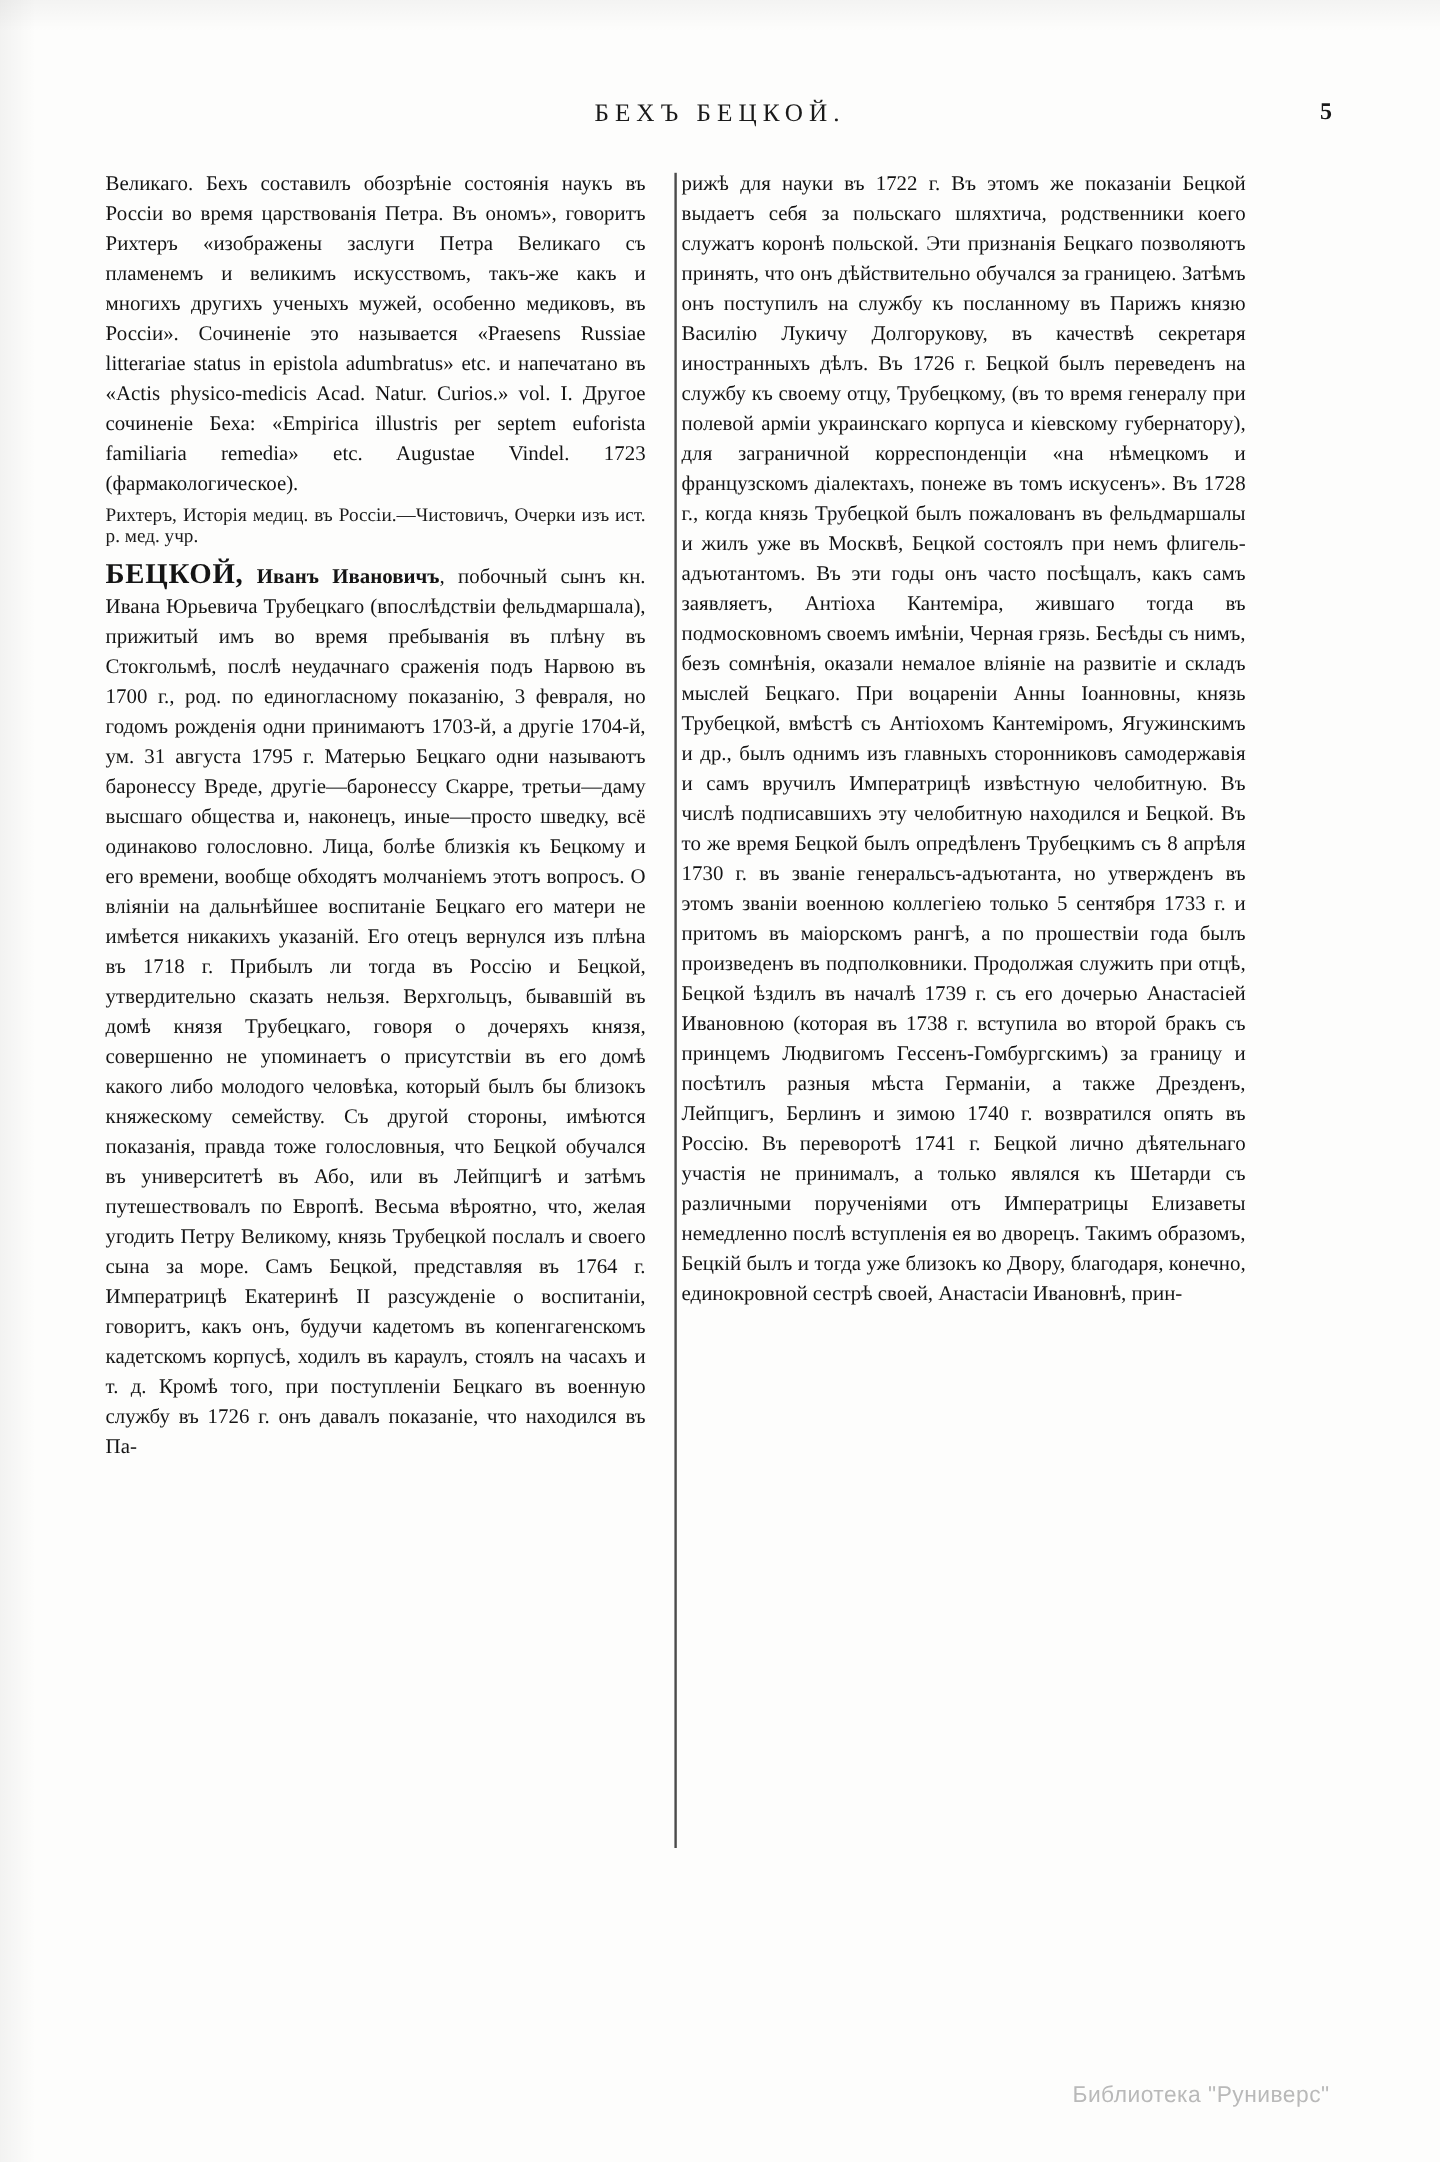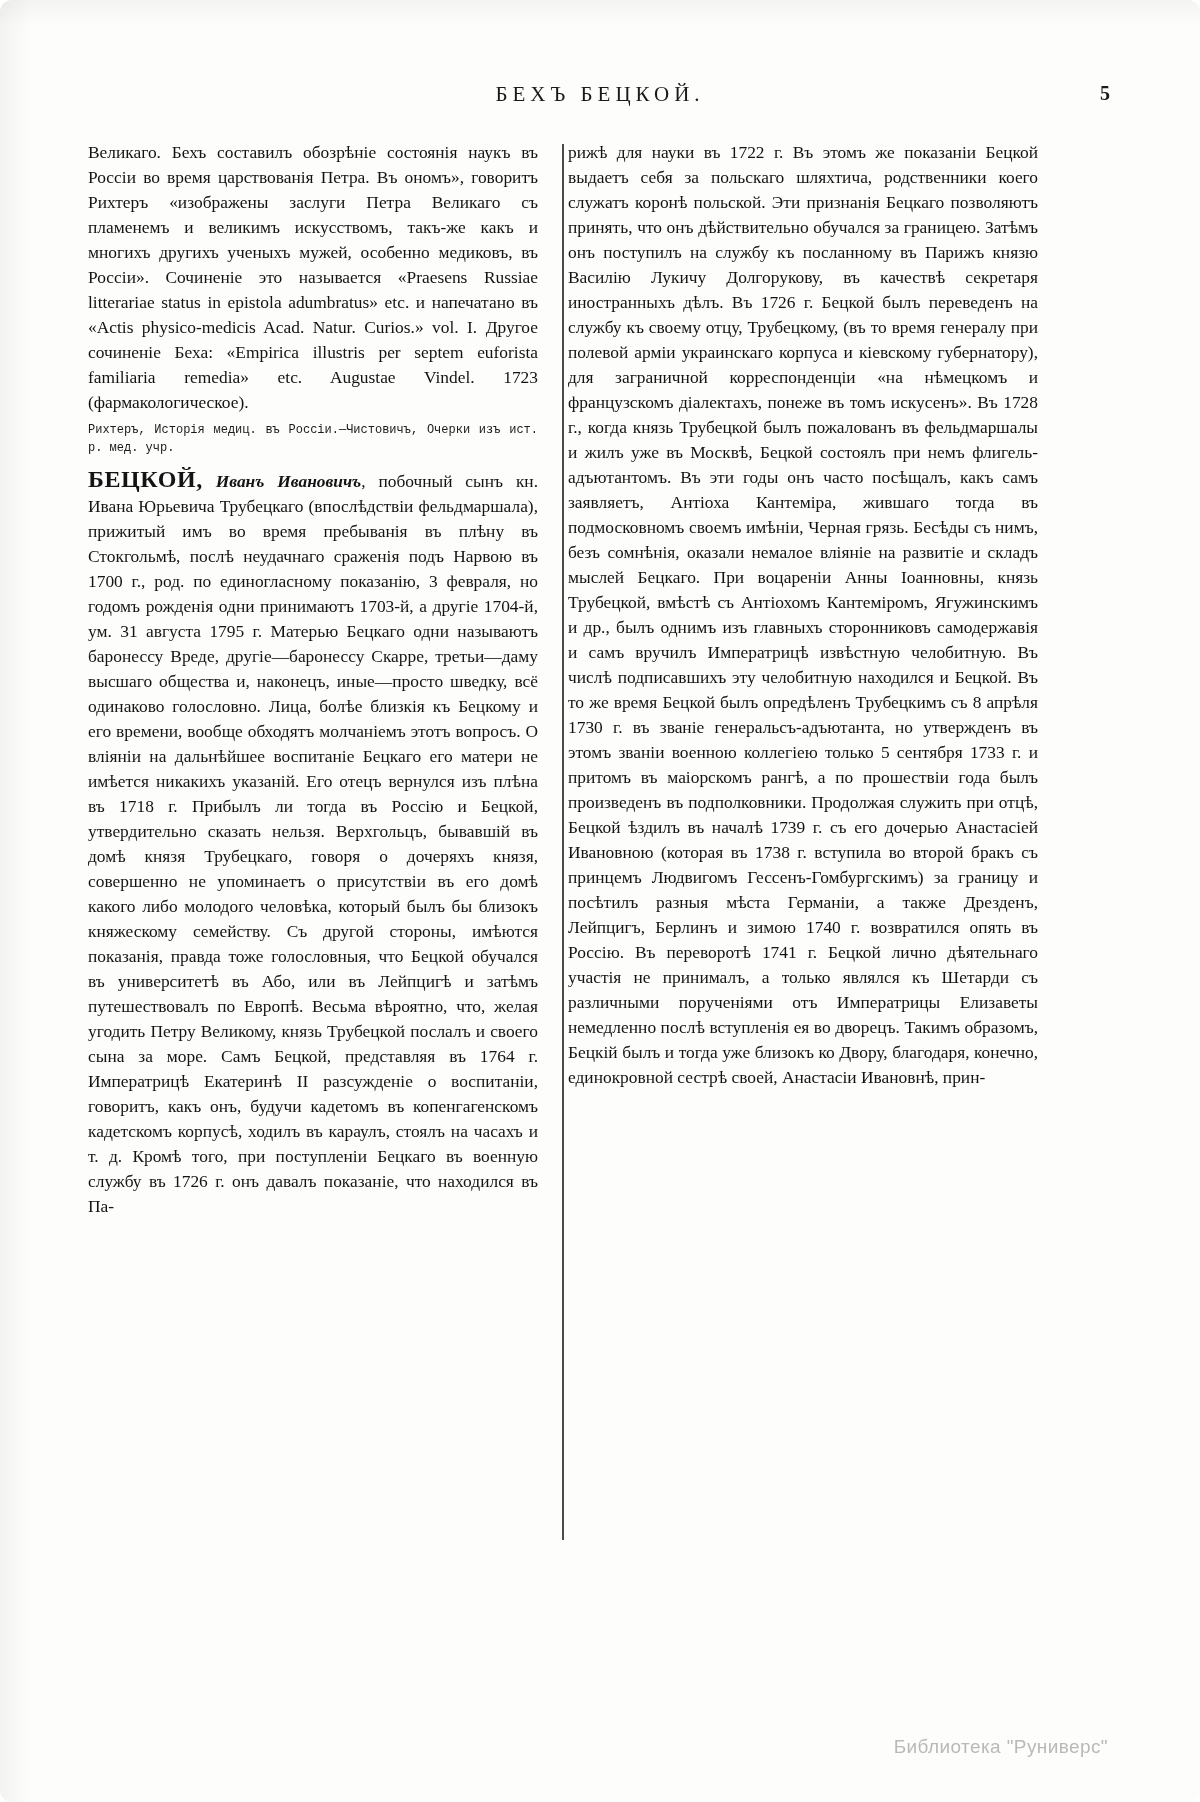--- a/index.html
+++ b/index.html
@@ -9,21 +9,20 @@
   }
   .page {
     position: relative;
     width: 1200px;
     height: 1802px;
     background: #fdfdfc;
     box-sizing: border-box;
     font-family: "Liberation Serif", "DejaVu Serif", serif;
     color: #141414;
     overflow: hidden;
-    border-radius: 12px;
   }
   .header {
     position: absolute;
     top: 82px;
     left: 90px;
     right: 90px;
     height: 34px;
   }
   .header-title {
     text-align: center;
@@ -70,40 +69,39 @@
     margin: 0 0 0 0;
     font-size: 17.4px;
     line-height: 25.0px;
     text-align: justify;
     text-justify: inter-word;
     hyphens: manual;
     color: #131313;
     font-family: "Liberation Serif", serif;
   }
   .small-ref {
-    font-size: 12px;
+    font-size: 16px;
     line-height: 18px;
     text-align: justify;
     margin: 6px 0 10px 0;
     color: #1a1a1a;
-    font-family: Liberation Mono, monospace;
+    font-family: Liberation Serif, serif;
   }
   .entry-head {
     font-size: 17.4px;
     line-height: 25px;
     text-align: justify;
     margin: 0;
   }
   .entry-name {
     font-weight: bold;
     font-size: 24px;
     letter-spacing: 0.6px;
   }
   .entry-patronymic {
-    font-style: italic;
     font-weight: bold;
     margin-top: 17px;
   }
   .watermark {
     position: absolute;
     right: 92px;
     bottom: 44px;
     font-size: 19px;
     color: #b9b9b9;
     font-family: "Liberation Sans", sans-serif;

